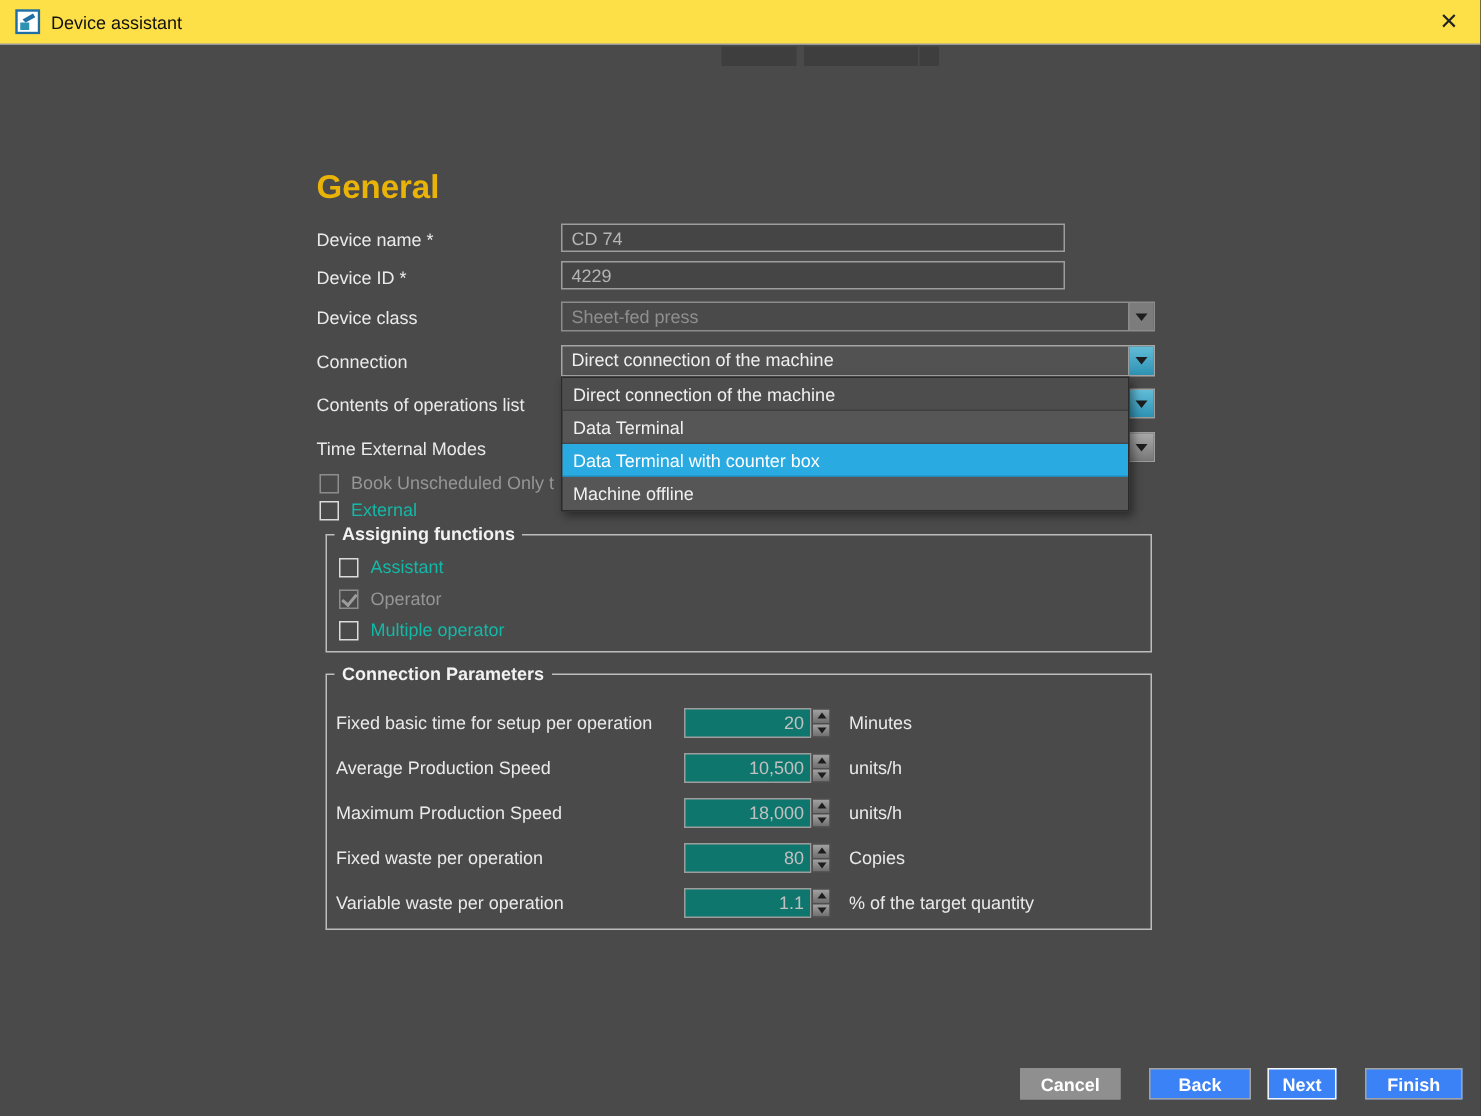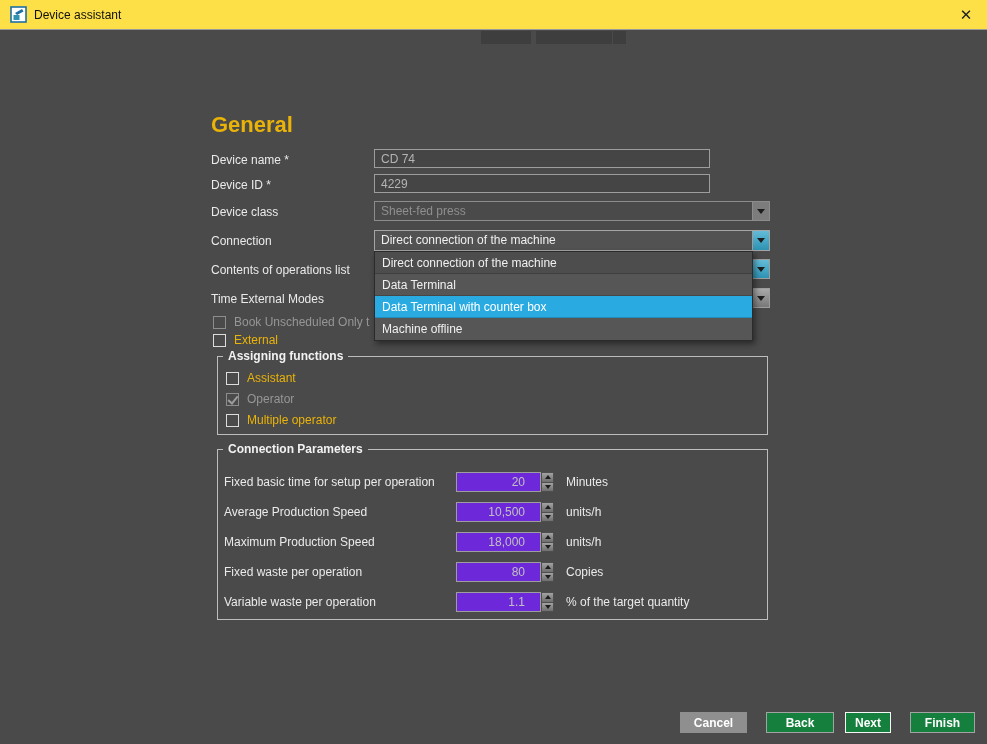--- a/index.html
+++ b/index.html
@@ -42,40 +42,40 @@
   .opt { height:22px; line-height:22px; font-size:12px; color:#f0f0f0; padding:0 7px; border-bottom:1px solid rgba(0,0,0,0.18); white-space:nowrap; overflow:hidden; }
   .opt.current { background:#4d4d4d; }
   .opt.hl { background:#29abe2; color:#ffffff; }
   .opt.last { border-bottom:none; }
 
   
   .cbrow { position:absolute; display:flex; align-items:center; height:16px; }
   .cb { position:relative; width:13px; height:13px; border:1px solid #dcdcdc; background:transparent; flex:none; margin-right:8px; }
   .cb.disabled { border-color:#8d8d8d; }
   .cb.checked::after { content:""; position:absolute; left:3px; top:0px; width:4px; height:8px; border-right:2px solid #9c9c9c; border-bottom:2px solid #9c9c9c; transform:rotate(40deg); }
-  .cblabel { font-size:12px; color:#eab308; white-space:nowrap; }
+  .cblabel { font-size:12px; color:#14b8a6; white-space:nowrap; }
   .cblabel.dis { color:#969696; }
 
   
   .groupbox { position:absolute; left:217px; width:551px; border:1px solid #bdbdbd; }
   .legend { position:absolute; top:-8px; left:5px; background:#4a4a4a; padding:0 5px; font-size:12px; font-weight:bold; color:#f2f2f2; white-space:nowrap; }
 
   
   .prow { position:absolute; left:0; width:100%; height:20px; }
   .plabel { position:absolute; left:6px; font-size:12px; color:#eaeaea; line-height:20px; white-space:nowrap; }
-  .pinput { position:absolute; left:238px; width:85px; height:20px; background:#6d28d9; border:1px solid #9d9d9d; color:#c0c0c0; font-size:12px; font-family:"Liberation Sans", sans-serif; text-align:right; padding:0 15px; }
+  .pinput { position:absolute; left:238px; width:85px; height:20px; background:#0f766e; border:1px solid #9d9d9d; color:#c0c0c0; font-size:12px; font-family:"Liberation Sans", sans-serif; text-align:right; padding:0 4px; }
   .spin { position:absolute; left:323px; top:0; width:13px; height:20px; display:flex; flex-direction:column; }
   .spin-btn { flex:1; background:linear-gradient(#a2a2a2,#6e6e6e); border:1px solid #4e4e4e; display:flex; align-items:center; justify-content:center; }
   .spin-btn.up::after { content:""; border-left:3px solid transparent; border-right:3px solid transparent; border-bottom:4px solid #1d1d1d; }
   .spin-btn.down { border-top:none; }
   .spin-btn.down::after { content:""; border-left:3px solid transparent; border-right:3px solid transparent; border-top:4px solid #1d1d1d; }
   .punit { position:absolute; left:348px; font-size:12px; color:#eaeaea; line-height:20px; white-space:nowrap; }
 
   
-  .btn { position:absolute; top:712px; height:21px; background:#15803d; border:1px solid #a3a3a3; color:#ffffff; font-size:12px; font-weight:bold; font-family:"Liberation Sans", sans-serif; text-align:center; }
+  .btn { position:absolute; top:712px; height:21px; background:#3b82f6; border:1px solid #a3a3a3; color:#ffffff; font-size:12px; font-weight:bold; font-family:"Liberation Sans", sans-serif; text-align:center; }
   .btn.cancel { background:#8f8f8f; border-color:#8f8f8f; }
   .btn.default { border:1px solid #f5f5f5; }
 </style>
 </head>
 <body>
 
 <div class="stage">
 
   <div class="titlebar">
     <span class="app-icon">

